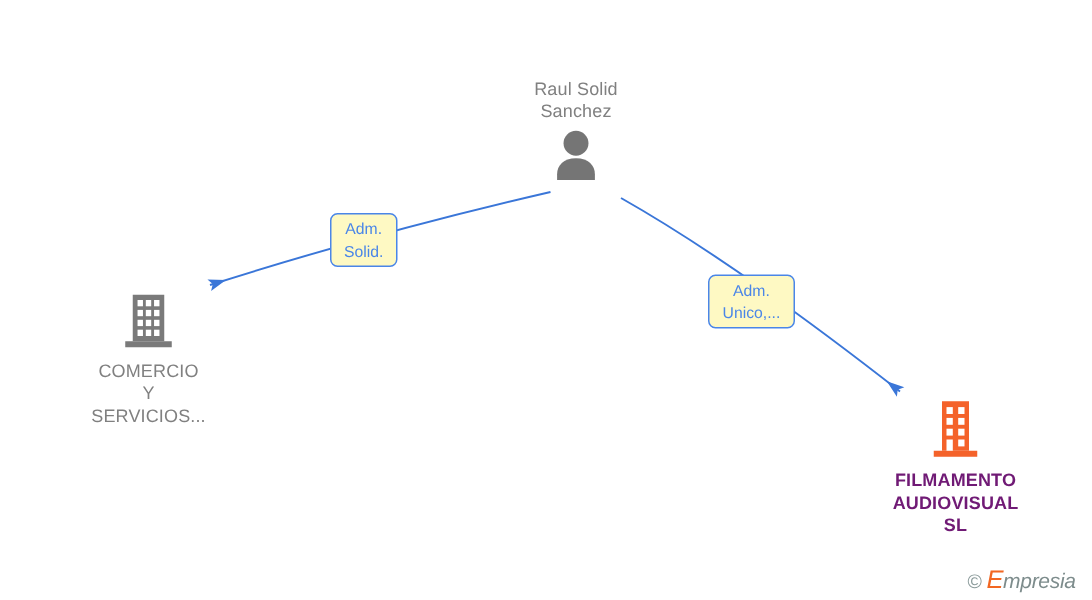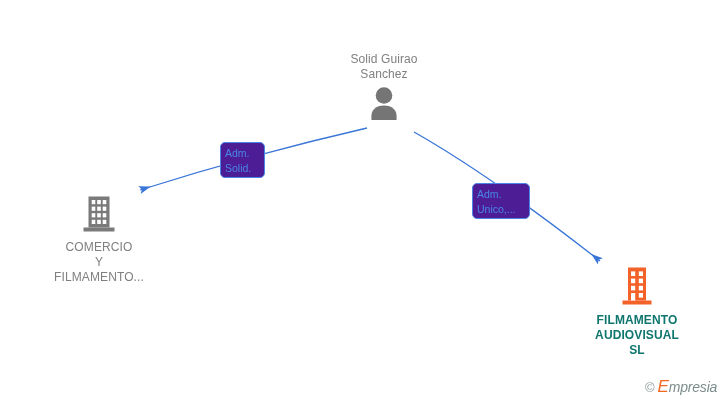--- a/index.html
+++ b/index.html
@@ -33,21 +33,21 @@
   }
   .node-label {
     color: #808080;
     font-size: 12px;
     line-height: 15px;
     white-space: pre-line;
     letter-spacing: 0.1px;
   }
   .node-label.bold {
     font-weight: bold;
-    color: #0f766e;
+    color: #701a75;
   }
 
   #person-node {
     left: 309px;
     top: 52px;
     width: 150px;
   }
   #person-node .node-label { margin-bottom: 4px; }
   .person-icon { display: block; margin: 0 auto; }
 
@@ -61,26 +61,27 @@
     left: 557px;
     top: 266px;
     width: 160px;
   }
   .company-icon { display: block; margin: 0 auto 7px auto; }
 
   
   .rel-box {
     position: absolute;
     box-sizing: border-box;
-    background: #4c1d95;
+    background: #fef9c3;
     border: 1.4px solid #4a86e8;
     border-radius: 5px;
     color: #4a86e8;
     font-size: 10.5px;
     line-height: 15px;
+    text-align: center;
     padding: 3px 4px 3px 4px;
     white-space: pre-line;
   }
   #rel-box-1 {
     left: 220px;
     top: 142px;
     width: 45px;
     height: 36px;
   }
   #rel-box-2 {
@@ -132,21 +133,21 @@
         <path d="M0,3.2 L9,0.1 L7.1,3.2 L9,6.3 Z" fill="#3a76d8"></path>
       </marker>
     </defs>
 
     <path d="M 367,128 Q 250,155 140,190" fill="none" stroke="#3a76d8" stroke-width="1.3" marker-end="url(#arrowL)"></path>
 
     <path d="M 414,132 Q 490,175 600,261" fill="none" stroke="#3a76d8" stroke-width="1.3" marker-end="url(#arrowR)"></path>
   </svg>
 
   <div class="node" id="person-node">
-    <div class="node-label">Solid Guirao
+    <div class="node-label">Raul Solid
 Sanchez</div>
     <svg class="person-icon" width="32" height="34" viewBox="0 0 32 34" xmlns="http://www.w3.org/2000/svg">
       <circle cx="16" cy="9.5" r="8.3" fill="#757575"></circle>
       <path d="M16,19.5 C7.6,19.5 3.4,24.4 3.4,30.2 L3.4,34 L28.6,34 L28.6,30.2 C28.6,24.4 24.4,19.5 16,19.5 Z" fill="#757575"></path>
     </svg>
   </div>
 
   <div class="node" id="company-node-1">
     <svg class="company-icon" width="34" height="38" viewBox="0 0 34 38" xmlns="http://www.w3.org/2000/svg">
       <rect x="6.5" y="1.5" width="21" height="31" fill="#7a7a7a"></rect>
@@ -161,21 +162,21 @@
         <rect x="9.7" y="18.2" width="3.6" height="4.2"></rect>
         <rect x="15.2" y="18.2" width="3.6" height="4.2"></rect>
         <rect x="20.7" y="18.2" width="3.6" height="4.2"></rect>
         <rect x="9.7" y="24.8" width="3.6" height="4.2"></rect>
         <rect x="15.2" y="24.8" width="3.6" height="4.2"></rect>
         <rect x="20.7" y="24.8" width="3.6" height="4.2"></rect>
       </g>
     </svg>
     <div class="node-label">COMERCIO
 Y
-FILMAMENTO...</div>
+SERVICIOS...</div>
   </div>
 
   <div class="node" id="company-node-2">
     <svg class="company-icon" width="34" height="40" viewBox="0 0 34 40" xmlns="http://www.w3.org/2000/svg">
       <rect x="8" y="1.5" width="18" height="33" fill="#f4622a"></rect>
       <rect x="2.5" y="34.5" width="29" height="4" fill="#f4622a"></rect>
       <g fill="#ffffff">
         <rect x="11" y="5.4" width="4.2" height="4.6"></rect>
         <rect x="18.8" y="5.4" width="4.2" height="4.6"></rect>
         <rect x="11" y="12.6" width="4.2" height="4.6"></rect>

